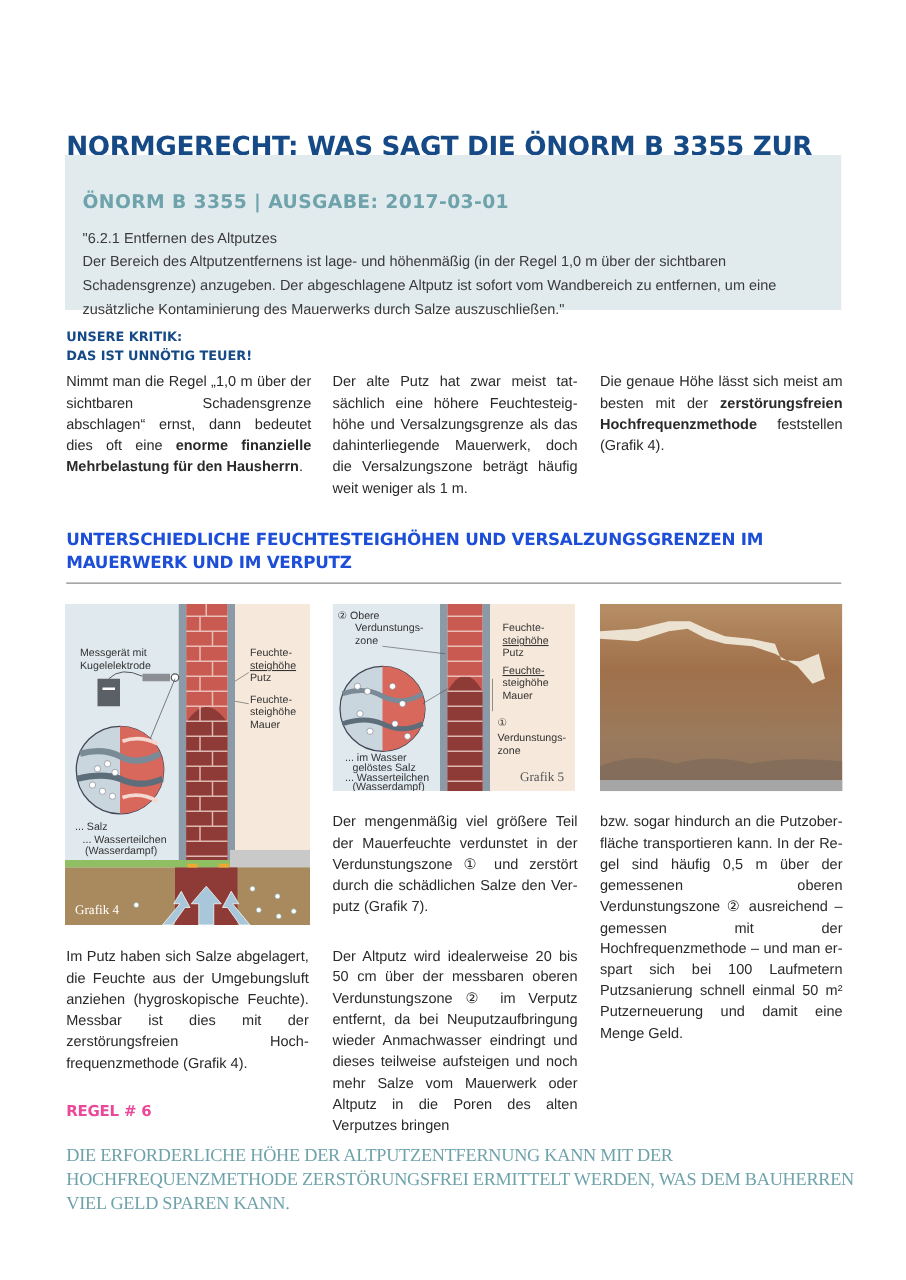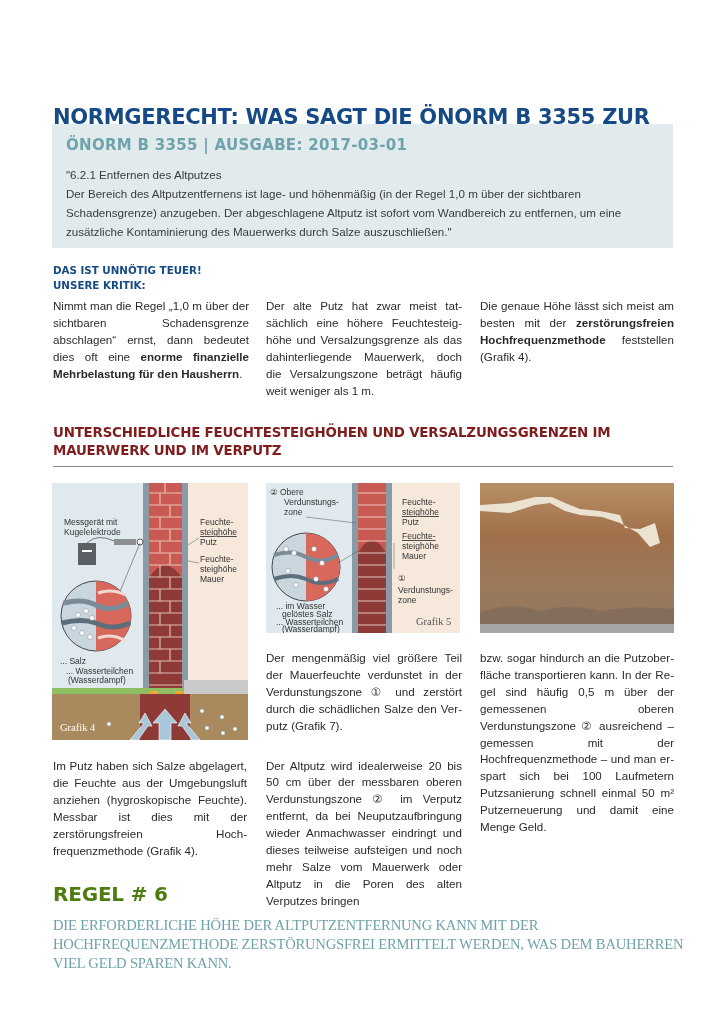--- a/index.html
+++ b/index.html
@@ -11,21 +11,21 @@
     font-family: "DejaVu Sans", sans-serif; font-weight: bold; font-size: 21px;
     line-height: 27px; color: #154a86; letter-spacing: -0.3px; margin-top: 44px;
   }
 
   .norm-box {
     position: absolute; left: 52px; top: 124px; width: 621px; height: 124px;
     background: #e1ebee; padding: 10px 14px;
   }
   .norm-heading {
     font-family: "DejaVu Sans", sans-serif; font-weight: bold; font-size: 15px;
-    color: #6fa3ab; letter-spacing: 0.3px; margin-top: 2px;
+    color: #6fa3ab; letter-spacing: 0.3px; margin-top: 18px;
   }
   .norm-quote {
     margin-top: 11px; font-family: "Liberation Sans", sans-serif; font-size: 11.6px;
     line-height: 19px; color: #3a3a3a;
   }
 
   .kritik {
     position: absolute; left: 53px; top: 263px; width: 200px;
     font-family: "DejaVu Sans", sans-serif; font-weight: bold; font-size: 10.3px;
     line-height: 15px; color: #154a86;
@@ -38,42 +38,42 @@
   .col p + p { margin-top: 23px; }
   .col b { font-weight: bold; }
 
   .c1 { left: 53px; top: 298px; width: 196px; }
   .c2 { left: 266px; top: 298px; width: 196px; }
   .c3 { left: 480px; top: 298px; width: 194px; }
 
   .section-title {
     position: absolute; left: 53px; top: 424px; width: 620px;
     font-family: "DejaVu Sans", sans-serif; font-weight: bold; font-size: 13.4px;
-    line-height: 18px; color: #7f1d1d; letter-spacing: -0.2px;
+    line-height: 18px; color: #1d4ed8; letter-spacing: -0.2px;
   }
   .section-rule {
     position: absolute; left: 53px; top: 466px; width: 620px; height: 1px; background: #8a8a8a;
   }
 
   .fig { position: absolute; overflow: hidden; }
   .fig4 { left: 52px; top: 483px; width: 206px; height: 257px; }
   .fig5 { left: 266px; top: 483px; width: 194px; height: 150px; }
   .photo { left: 480px; top: 483px; width: 194px; height: 150px; }
   .fig svg { display: block; }
   .fig-label { font-family: "Liberation Sans", sans-serif; font-size: 8.5px; fill: #333; }
   .fig-caption { font-family: "Liberation Serif", serif; font-size: 10.5px; }
 
   .c4 { left: 53px; top: 758px; width: 194px; }
   .c5 { left: 266px; top: 650px; width: 196px; }
   .c6 { left: 480px; top: 650px; width: 194px; }
 
   .regel-title {
     position: absolute; left: 53px; top: 882px;
-    font-family: "DejaVu Sans", sans-serif; font-weight: bold; font-size: 20px;
-    color: #4d7c0f; letter-spacing: -0.2px;
+    font-family: "DejaVu Sans", sans-serif; font-weight: bold; font-size: 12px;
+    color: #ec4899; letter-spacing: -0.2px;
   }
   .regel-text {
     position: absolute; left: 53px; top: 916px; width: 640px;
     font-family: "Liberation Serif", serif; font-size: 14.6px; line-height: 19px;
     color: #6fa3ab; letter-spacing: -0.2px;
   }
 </style>
 </head>
 <body>
 
@@ -81,22 +81,22 @@
 
 <section class="norm-box">
   <div class="norm-heading">ÖNORM B 3355 | AUSGABE: 2017-03-01</div>
   <div class="norm-quote">
     <div>"6.2.1 Entfernen des Altputzes</div>
     <div>Der Bereich des Altputzentfernens ist lage- und höhenmäßig (in der Regel 1,0 m über der sichtbaren Schadensgrenze) anzugeben. Der abgeschlagene Altputz ist sofort vom Wandbereich zu entfernen, um eine zusätzliche Kontaminierung des Mauerwerks durch Salze auszuschließen."</div>
   </div>
 </section>
 
 <div class="kritik">
+  <div>UNSERE KRITIK:</div>
   <div>DAS IST UNNÖTIG TEUER!</div>
-  <div>UNSERE KRITIK:</div>
 </div>
 
 <div class="col c1">
   <p><span>Nimmt man die Regel „1,0 m über der sichtbaren Schadensgrenze abschlagen“ ernst, dann bedeutet dies oft eine </span><b>enorme finanzielle Mehrbelastung für den Haus­herrn</b><span>.</span></p>
 </div>
 <div class="col c2">
   <p>Der alte Putz hat zwar meist tat­sächlich eine höhere Feuchtesteig­höhe und Versalzungsgrenze als das dahinterliegende Mauerwerk, doch die Versalzungszone beträgt häufig weit weniger als 1 m.</p>
 </div>
 <div class="col c3">
   <p><span>Die genaue Höhe lässt sich meist am besten mit der </span><b>zerstörungs­freien Hochfrequenzmethode</b><span> feststellen (Grafik 4).</span></p>

